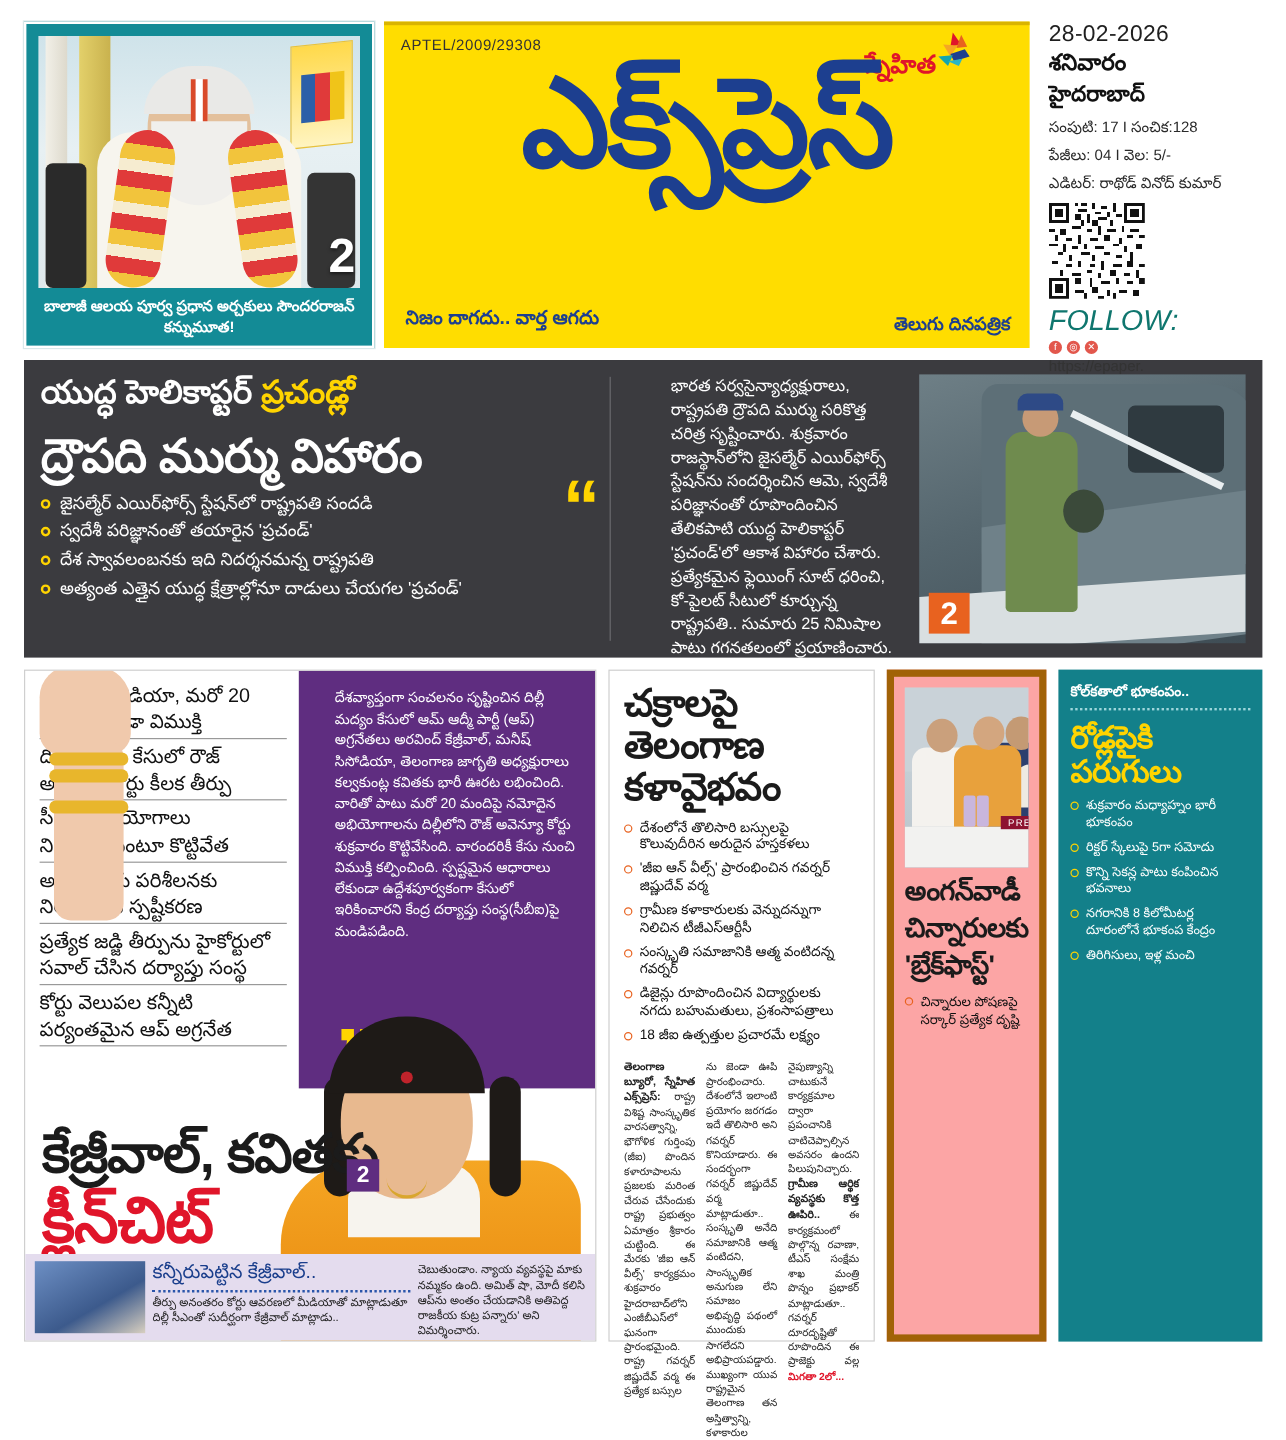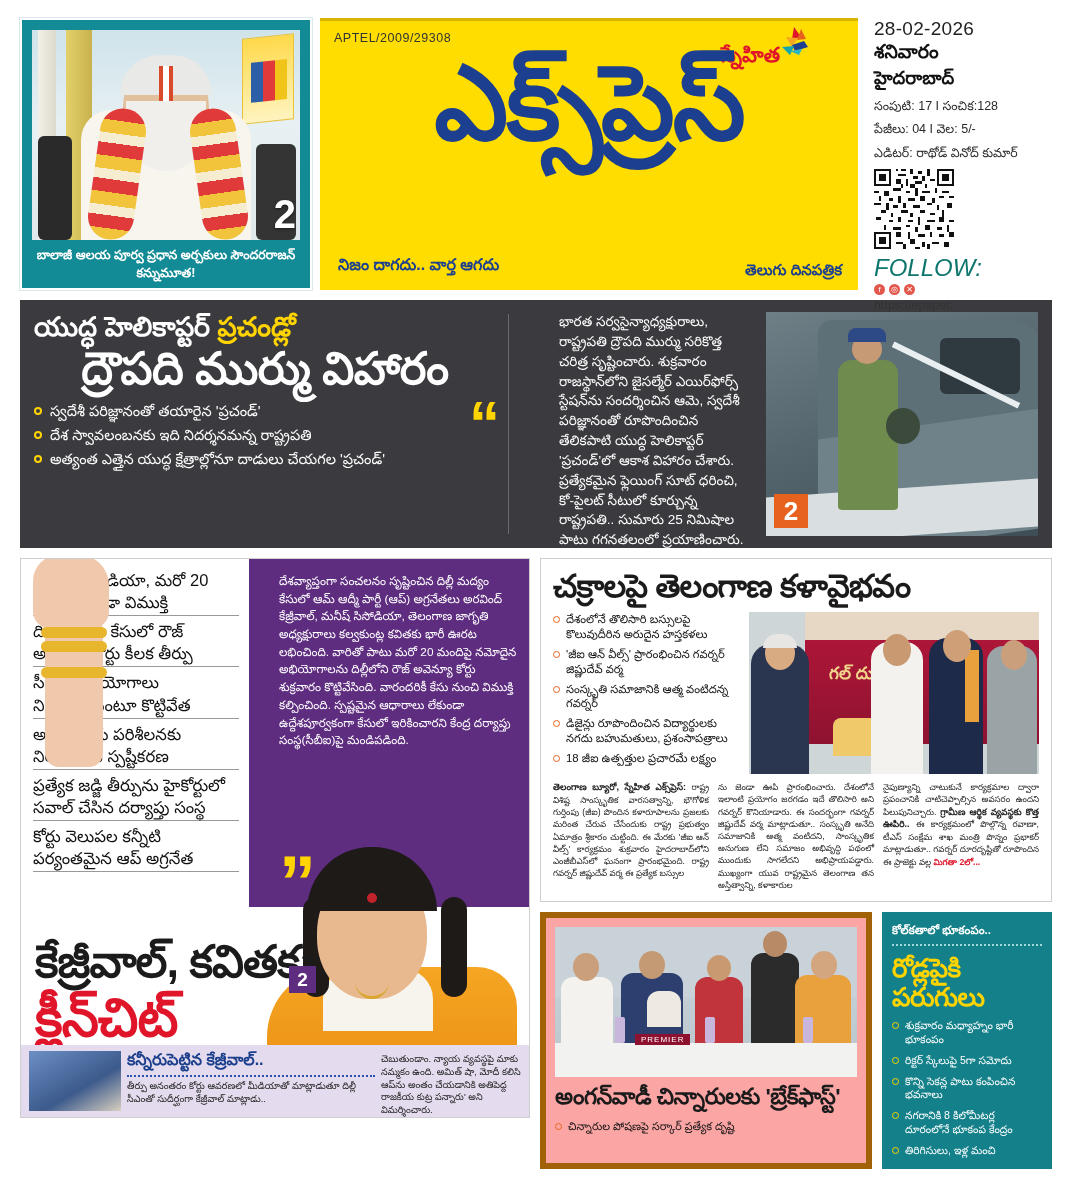--- a/index.html
+++ b/index.html
@@ -80,21 +80,21 @@
   .socials { display:flex; gap:4px; margin-top:2px; }
   .soc { width:11px; height:11px; border-radius:50%; display:inline-block; font-size:8px; color:#fff; text-align:center; line-height:11px;}
   .soc.fb{background:#e2574c;} .soc.ig{background:#e2574c;} .soc.x{background:#e2574c;}
   .mh-url { font-size:12.5px; color:#333; line-height:1.3; margin-top:2px; }
 
   
   .lead { margin-top:10px; background:#3b3b3f; display:flex; height:248px; padding:12px 14px; gap:12px; }
   .lead-left { width:462px; position:relative; }
   .lead-kicker { color:#fff; font-size:27px; font-weight:700; line-height:1.15; }
   .lead-kicker .hl { color:#ffd400; }
-  .lead-head { color:#fff; font-size:45px; font-weight:700; line-height:1.12; margin-top:1px; letter-spacing:-.5px;text-align:center;}
+  .lead-head { color:#fff; font-size:39px; font-weight:700; line-height:1.12; margin-top:16px; letter-spacing:-.5px;}
   .lead-bullets { margin-top:8px; }
   .lb { display:flex; gap:8px; align-items:flex-start; margin-bottom:5.5px; }
   .lb .dot { width:8px; height:8px; border:2px solid #ffd400; border-radius:50%; margin-top:5px; flex:none; }
   .lb .tx { color:#fff; font-size:14.5px; line-height:1.25; }
   .lead-quote { position:absolute; right:-4px; top:92px; color:#ffd400; font-size:62px; font-weight:700; line-height:.6; }
   .lead-vrule { width:1px; background:#6a6a6e; margin:2px 6px 2px 0; }
   .lead-body { width:195px; color:#fff; font-size:13.6px; line-height:1.46;margin-left:32px; }
   .lead-photo { flex:1; background:linear-gradient(160deg,#6e7f86 0%,#55666e 45%,#3f4d55 100%); position:relative; overflow:hidden; }
   .lead-photo .heli { position:absolute; right:-10px; top:8px; width:230px; height:150px; background:#5d6f77; border-radius:14px 40px 10px 10px; }
   .lead-photo .heli2 { position:absolute; right:-30px; top:110px; width:250px; height:120px; background:#6f8189; transform:skewY(-8deg); }
@@ -131,26 +131,26 @@
   .woman .saree { position:absolute; left:8px; bottom:0; width:250px; height:150px; background:linear-gradient(180deg,#f5a623,#e8880f); border-radius:70px 40px 0 0; }
   .woman .blouse { position:absolute; left:64px; bottom:86px; width:110px; height:62px; background:#f7f4ee; border-radius:30px 30px 0 0;}
   .woman .chain { position:absolute; left:96px; bottom:118px; width:34px; height:20px; border-bottom:3px solid #d9a62e; border-radius:0 0 18px 18px;}
   .sm-headline { position:absolute; left:14px; bottom:70px; z-index:5; }
   .sm-h1 { font-size:45px; font-weight:700; color:#1b1b1b; line-height:1.1; letter-spacing:-1px;}
   .sm-h2 { font-size:53px; font-weight:700; color:#e0152a; line-height:1.1; margin-top:2px; letter-spacing:-1px;}
   .sm-pm { position:absolute; left:268px; bottom:124px; z-index:6; width:27px; height:27px; background:#5f2d80; color:#fff; text-align:center; line-height:27px; font-size:19px; font-weight:700; }
   .sm-sub { position:absolute; left:0; right:0; bottom:0; height:72px; background:#e4dcee; display:flex; z-index:7; padding:6px 8px; gap:6px;}
   .sm-sub .thumb { width:92px; background:linear-gradient(150deg,#6d8fc4,#3c5a8c 60%,#d8cfc0); }
   .sm-sub .col { flex:1; }
-  .sm-sub .h { color:#1a3e8c; font-size:16px; font-weight:700; border-bottom:2px dotted #2a55aa; padding-bottom:2px; }
+  .sm-sub .h { color:#1a3e8c; font-size:16px; font-weight:400; border-bottom:2px dotted #2a55aa; padding-bottom:2px; }
   .sm-sub .t { font-size:9.5px; line-height:1.35; color:#222; margin-top:3px; }
   .sm-sub .col2 { width:140px; font-size:9.5px; line-height:1.35; color:#222; padding-top:2px;}
 
   
-  .right-col { flex:1; display:flex; flex-direction:column; gap:10px; }
+  .right-col { flex:1; display:flex; flex-direction:row; gap:10px; }
   .art-culture { border:1px solid #cfcfcf; padding:10px 12px; }
   .ac-head { font-size:32px; font-weight:700; color:#1b1b1b; letter-spacing:-.8px; line-height:1.1; }
   .ac-body { display:flex; gap:10px; margin-top:8px; }
   .ac-bullets { width:186px; }
   .acb { display:flex; gap:6px; margin-bottom:5px; }
   .acb .dot { width:7px; height:7px; border:1.6px solid #e8621f; border-radius:50%; margin-top:4px; flex:none;}
   .acb .tx { font-size:11.4px; line-height:1.3; color:#111; }
   .ac-photo { flex:1; height:162px; position:relative; overflow:hidden; background:#cfd6d8; }
   .ac-photo .bus { position:absolute; left:56px; top:0; width:250px; height:132px; background:linear-gradient(180deg,#b5173a,#8e1230); border-radius:8px 8px 0 0; }
   .ac-photo .bustop { position:absolute; left:56px; top:0; width:250px; height:28px; background:#e6d8c4; }
@@ -350,20 +350,24 @@
   <div class="lead">
     <div class="lead-left">
       <div class="lead-kicker">
         <span>యుద్ధ హెలికాప్టర్</span>
         <span class="hl">ప్రచండ్</span><span>లో</span>
       </div>
       <div class="lead-head">ద్రౌపది ముర్ము విహారం</div>
       <div class="lead-bullets">
         <div class="lb">
             <span class="dot"></span>
+            <span class="tx">జైసల్మేర్ ఎయిర్‌ఫోర్స్ స్టేషన్‌లో రాష్ట్రపతి సందడి</span>
+          </div>
+        <div class="lb">
+            <span class="dot"></span>
             <span class="tx">స్వదేశీ పరిజ్ఞానంతో తయారైన 'ప్రచండ్'</span>
           </div>
         <div class="lb">
             <span class="dot"></span>
             <span class="tx">దేశ స్వావలంబనకు ఇది నిదర్శనమన్న రాష్ట్రపతి</span>
           </div>
         <div class="lb">
             <span class="dot"></span>
             <span class="tx">అత్యంత ఎత్తైన యుద్ధ క్షేత్రాల్లోనూ దాడులు చేయగల 'ప్రచండ్'</span>
           </div>
@@ -442,20 +446,24 @@
         <div class="ac-head">చక్రాలపై తెలంగాణ కళావైభవం</div>
         <div class="ac-body">
           <div class="ac-bullets">
             <div class="acb">
                 <span class="dot"></span>
                 <span class="tx">దేశంలోనే తొలిసారి బస్సులపై కొలువుదీరిన అరుదైన హస్తకళలు</span>
               </div>
             <div class="acb">
                 <span class="dot"></span>
                 <span class="tx">'జీఐ ఆన్ వీల్స్' ప్రారంభించిన గవర్నర్ జిష్ణుదేవ్ వర్మ</span>
+              </div>
+            <div class="acb">
+                <span class="dot"></span>
+                <span class="tx">గ్రామీణ కళాకారులకు వెన్నుదన్నుగా నిలిచిన టీజీఎస్ఆర్టీసీ</span>
               </div>
             <div class="acb">
                 <span class="dot"></span>
                 <span class="tx">సంస్కృతి సమాజానికి ఆత్మ వంటిదన్న గవర్నర్</span>
               </div>
             <div class="acb">
                 <span class="dot"></span>
                 <span class="tx">డిజైన్లు రూపొందించిన విద్యార్థులకు నగదు బహుమతులు, ప్రశంసాపత్రాలు</span>
               </div>
             <div class="acb">

